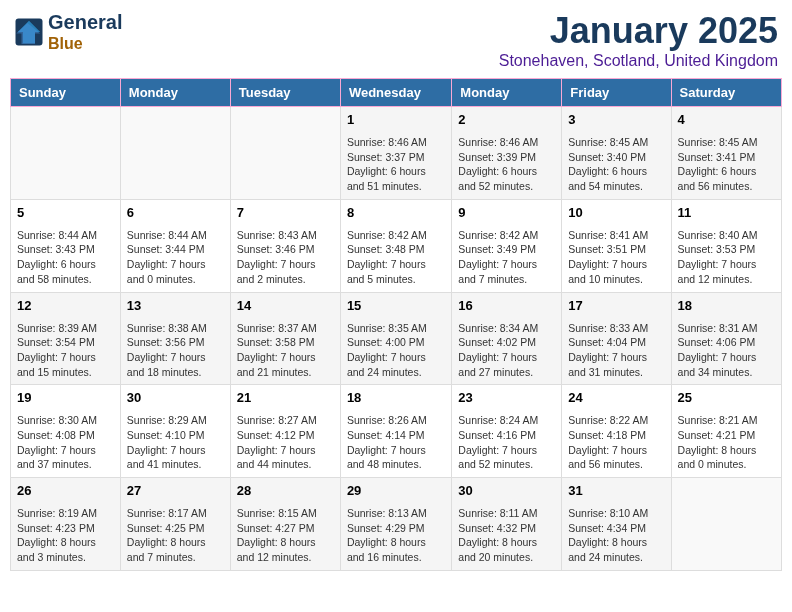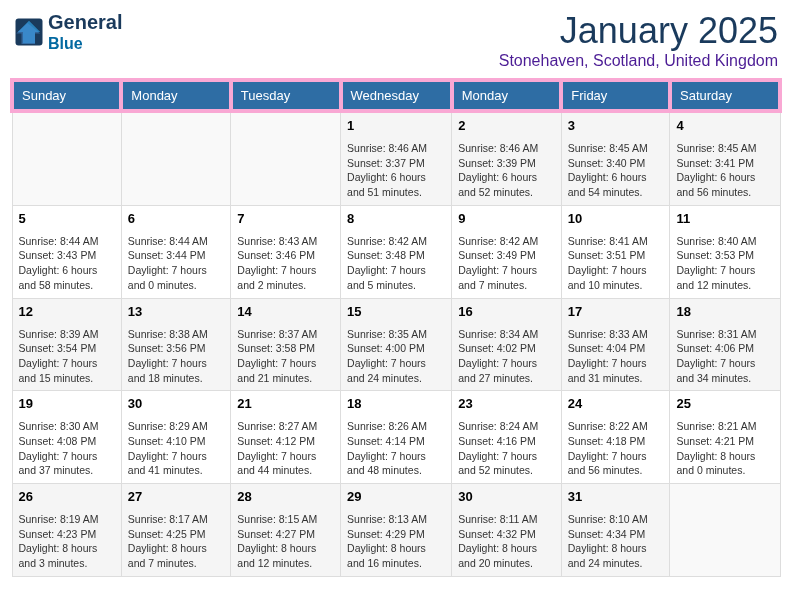--- a/index.html
+++ b/index.html
@@ -24,40 +24,40 @@
     }
     .logo-icon {
       width: 30px;
       height: 30px;
     }
     .title-block {
       text-align: right;
     }
     .month-title {
       font-size: 36px;
-      font-weight: normal;
+      font-weight: bold;
       color: #1a3a5c;
     }
     .location-title {
       font-size: 16px;
       color: #4c1d95;
     }
     .calendar {
       width: 100%;
       border-collapse: collapse;
       border: 1px solid #ccc;
     }
     .calendar th {
       background-color: #2e6da4;
       color: white;
       text-align: left;
       padding: 6px 8px;
       font-size: 13px;
-      font-weight: normal;
-      border: 4px solid #f9a8d4;
+      font-weight: bold;
+      border: 1px solid #f9a8d4;
     }
     .calendar td {
       vertical-align: top;
       border: 1px solid #ddd;
       padding: 5px 6px;
       width: 113px;
       min-height: 80px;
       font-size: 11px;
       color: #333;
       background: #fff;
@@ -91,21 +91,21 @@
 <div class="header">
   <div class="logo">
     <svg class="logo-icon" viewBox="0 0 40 40">
       <rect x="2" y="2" width="36" height="36" rx="4" fill="#1a3a5c"></rect>
       <polygon points="20,5 35,20 28,20 28,35 12,35 12,20 5,20" fill="#2980b9"></polygon>
       <polygon points="20,5 38,18 32,18 32,38 8,38 8,18 2,18" fill="none" stroke="#2980b9" stroke-width="0"></polygon>
       <path d="M18 8 L35 22 L28 22 L28 36 L10 36 L10 22 L3 22 Z" fill="#4a90d9" opacity="0.5"></path>
     </svg>
     <div>
       <div style="font-size:20px; font-weight:bold; color:#1a3a5c; line-height:1.2;">General</div>
-      <div style="font-size:16px; font-weight:bold; color:#0369a1; line-height:1.2;">Blue</div>
+      <div style="font-size:16px; font-weight:bold; color:#a16207; line-height:1.2;">Blue</div>
     </div>
   </div>
   <div class="title-block">
     <div class="month-title">January 2025</div>
     <div class="location-title">Stonehaven, Scotland, United Kingdom</div>
   </div>
 </div>
 
 <table class="calendar">
   <thead>

